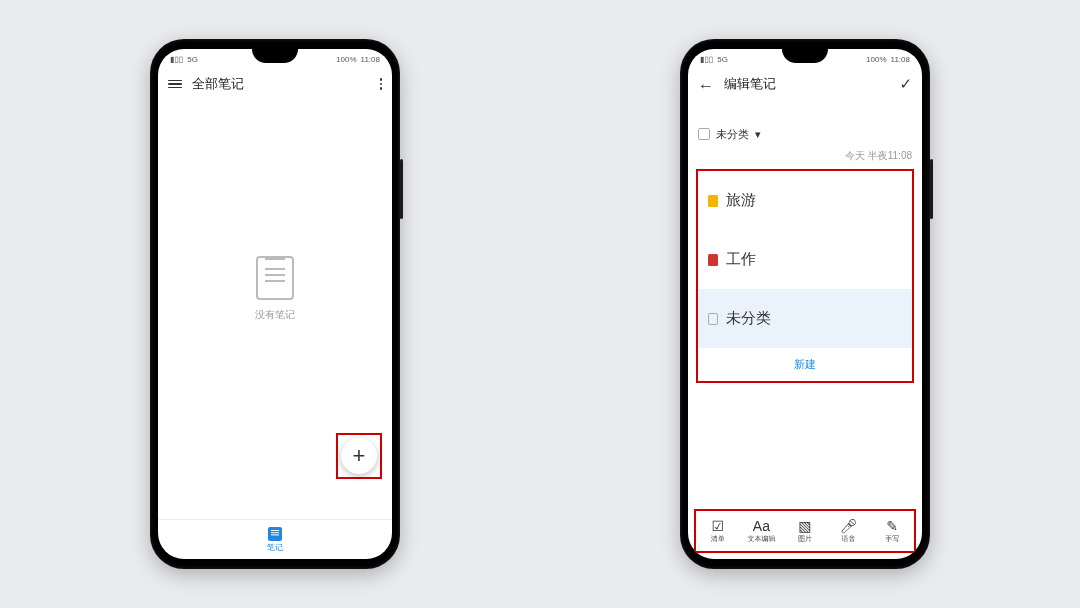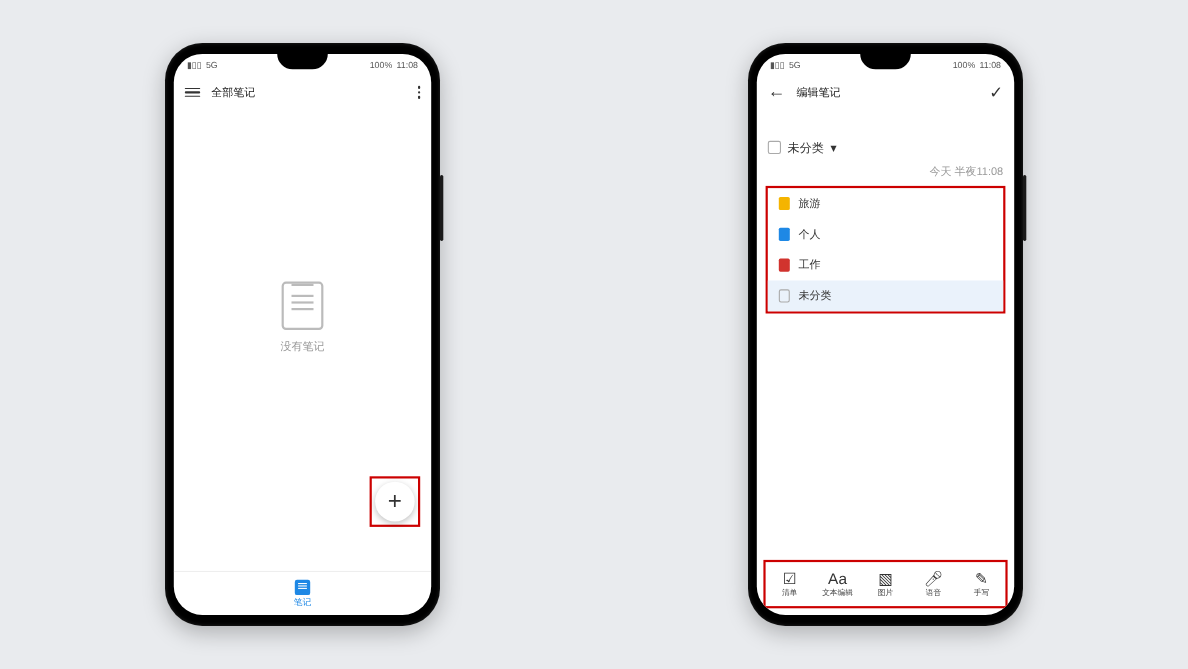--- a/index.html
+++ b/index.html
@@ -64,21 +64,21 @@
     padding: 2px 12px 0;
   }
   .statusbar .left, .statusbar .right { display:flex; gap:4px; align-items:center; }
   .appbar {
     height: 34px;
     display:flex;
     align-items:center;
     padding: 0 10px;
     gap:10px;
   }
-  .appbar .title { font-size:10px; font-weight:500; color:#1a1a1a; }
+  .appbar .title { font-size:13px; font-weight:500; color:#1a1a1a; }
   .appbar .spacer { flex:1; }
   .hamburger { display:flex; flex-direction:column; gap:2px; width:14px; }
   .hamburger span { height:1.5px; background:#333; border-radius:1px; }
   .dots { display:flex; flex-direction:column; gap:2px; }
   .dots span { width:2.5px; height:2.5px; background:#333; border-radius:50%; }
   .back-arrow { font-size:16px; color:#333; line-height:1; }
   .check-icon { font-size:15px; color:#333; }
 
   .content { flex:1; position:relative; }
 
@@ -130,22 +130,22 @@
   .cat-chip {
     display:flex; align-items:center; gap:6px; font-size:11px; color:#333;
   }
   .chip-folder { width:12px; height:12px; border:1.2px solid #aaa; border-radius:2px; }
   .timestamp { font-size:10px; color:#999;margin-top:44px; }
 
   .dropdown-wrap {
     margin: 2px 8px 0; border:2px solid #cc0000; padding:0;
   }
   .drop-item {
-    display:flex; align-items:center; gap:8px; padding:7px 10px;
-    font-size:10px; color:#333;
+    display:flex; align-items:center; gap:8px; padding:20px 10px;
+    font-size:15px; color:#333;
   }
   .drop-item.selected { background:#eaf2fb; }
   .folder-sw { width:10px; height:12px; border-radius:1.5px; display:inline-block; }
   .folder-outline { width:10px; height:12px; border:1.2px solid #aaa; border-radius:2px; display:inline-block; }
   .drop-new { color:#1e88e5; justify-content:center; font-size:11px; padding:9px 0; }
 
   .bottom-tools-wrap { border:2px solid #cc0000; margin:0 6px 6px; padding:1px 0; }
   .bottom-tools {
     height:38px; display:flex;
   }
@@ -230,31 +230,30 @@
       </div>
       <div class="timestamp">今天 半夜11:08</div>
     </div>
 
     <div class="dropdown-wrap">
       <div class="drop-item">
         <span class="folder-sw" style="background:#f5b400"></span>
         <span>旅游</span>
       </div>
       <div class="drop-item">
-        <span class="folder-sw" style="background:#1e88e5"></span>
-        <span>个人</span>
-      </div>
-      <div class="drop-item">
         <span class="folder-sw" style="background:#d1332e"></span>
         <span>工作</span>
       </div>
       <div class="drop-item selected">
         <span class="folder-outline"></span>
         <span>未分类</span>
       </div>
+      <div class="drop-item drop-new">
+        <span>新建</span>
+      </div>
     </div>
 
     <div class="content"></div>
 
     <div class="bottom-tools-wrap">
       <div class="bottom-tools">
         <div class="tool">
           <span class="ic">☑</span>
           <span>清单</span>
         </div>

